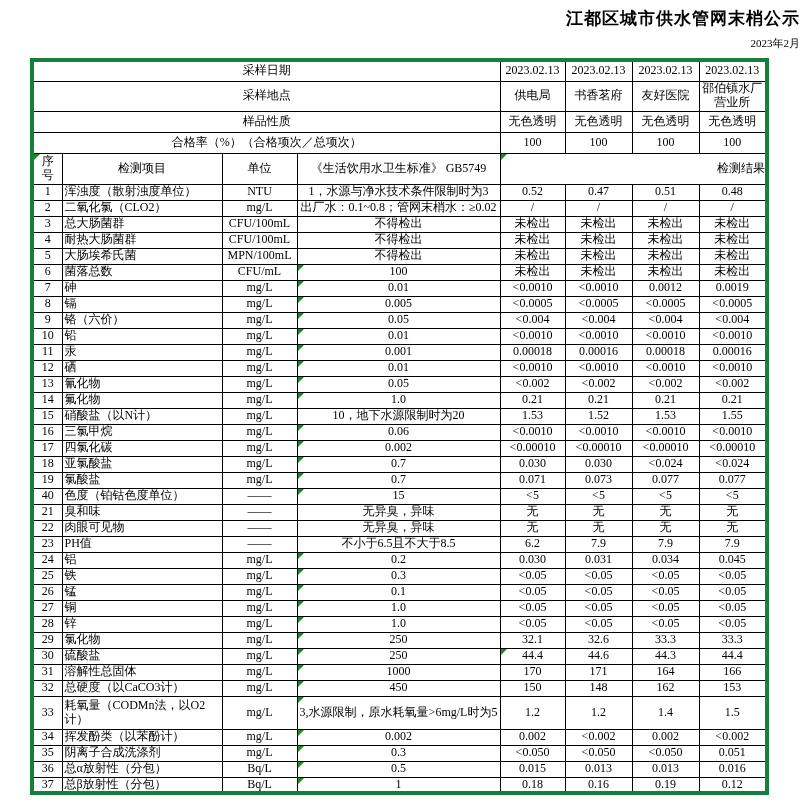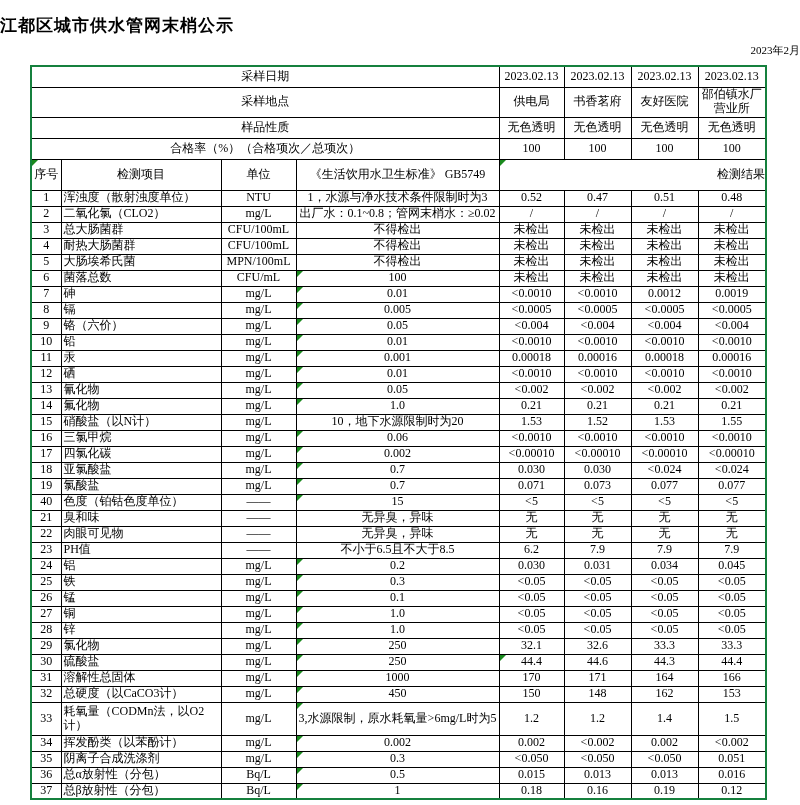--- a/index.html
+++ b/index.html
@@ -1,23 +1,23 @@
 <!DOCTYPE html>
 <html><head>
 <meta charset="utf-8">
 <style>
   *{box-sizing:border-box;margin:0;padding:0}
   html,body{width:800px;height:805px;background:#fff;color:#000;
     font-family:"Liberation Serif","DejaVu Serif",serif;}
-  .title{text-align:left;font-size:17px;font-weight:bold;padding-top:14px;letter-spacing:1px}
+  .title{text-align:right;font-size:17px;font-weight:bold;padding-top:7px;letter-spacing:1px}
   .subtitle{text-align:right;font-size:11px;margin-top:6px}
   table{border-collapse:collapse;table-layout:fixed;width:735px;margin:7px 0 0 30px}
   td{border:1px solid #000;font-size:12px;line-height:1.15;padding:0 2px;
      position:relative;overflow:hidden;vertical-align:middle;text-align:center}
-  table{border:2px solid #15803d}
+  table{border:4px solid #15803d}
   tr.h-date{height:21px}
   tr.h-loc{height:30px}
   tr.h-nat{height:21px}
   tr.h-rate{height:21px}
   tr.h-cols{height:31px}
   tr.data-row{height:16px}
   tr.data-row.tall{height:33px}
   td.c-left{text-align:left}
   td.c-right{text-align:right;padding-right:0}
   td.num{font-size:12px}

